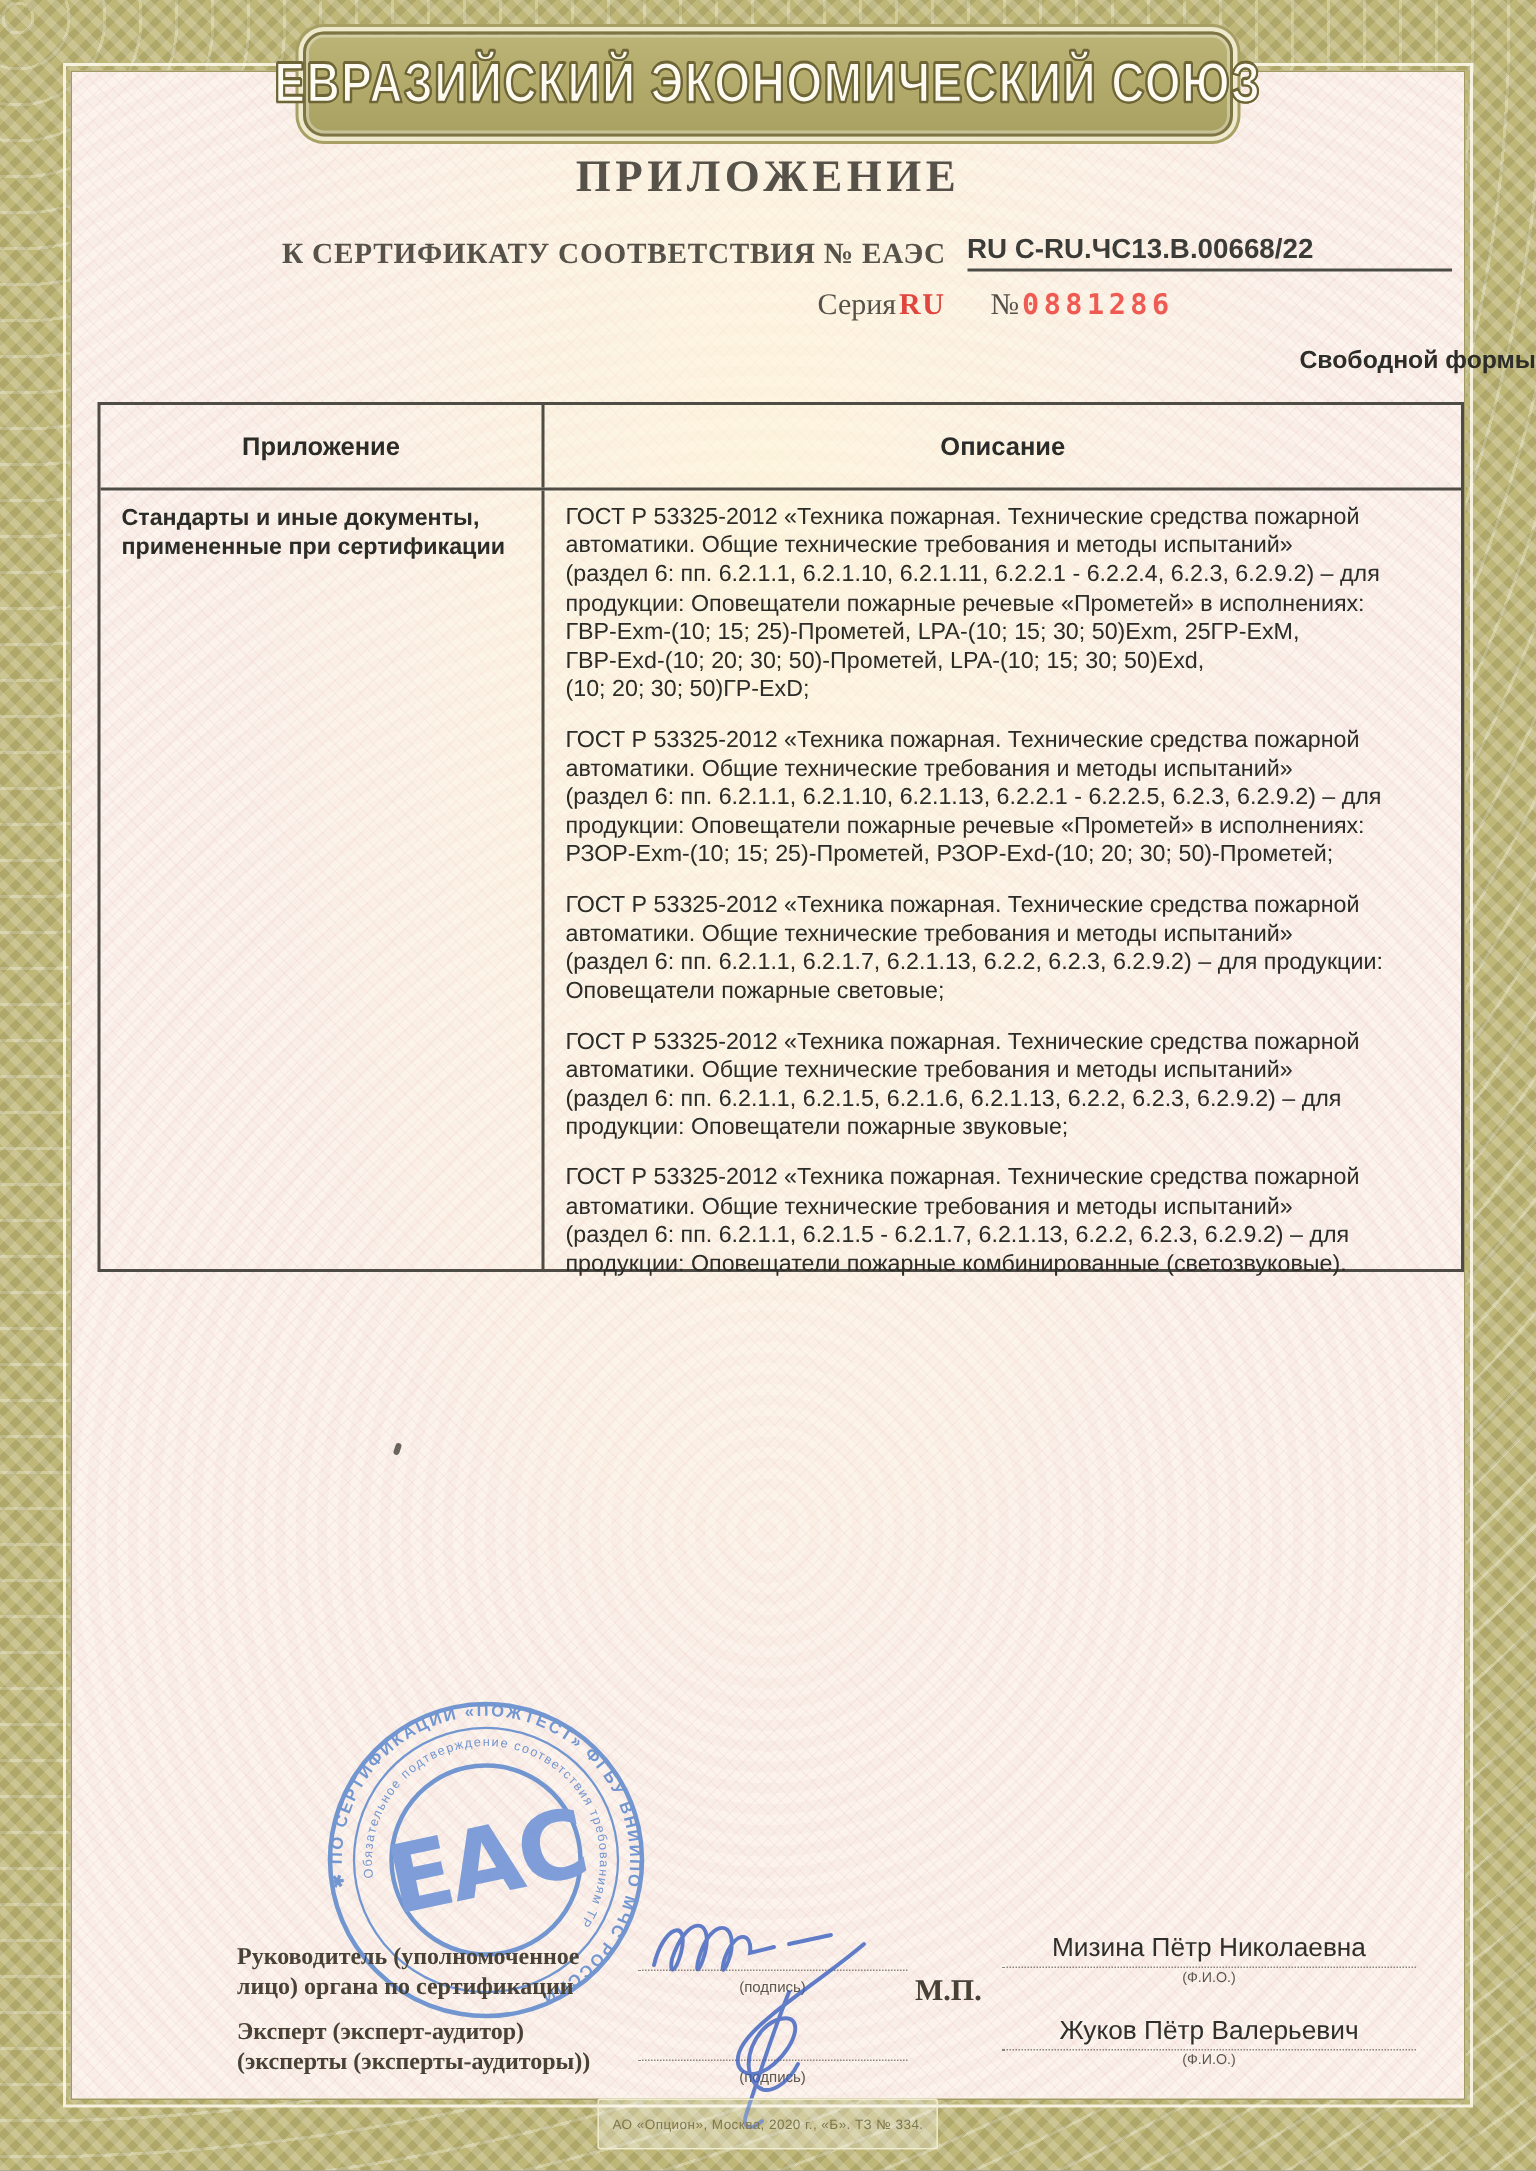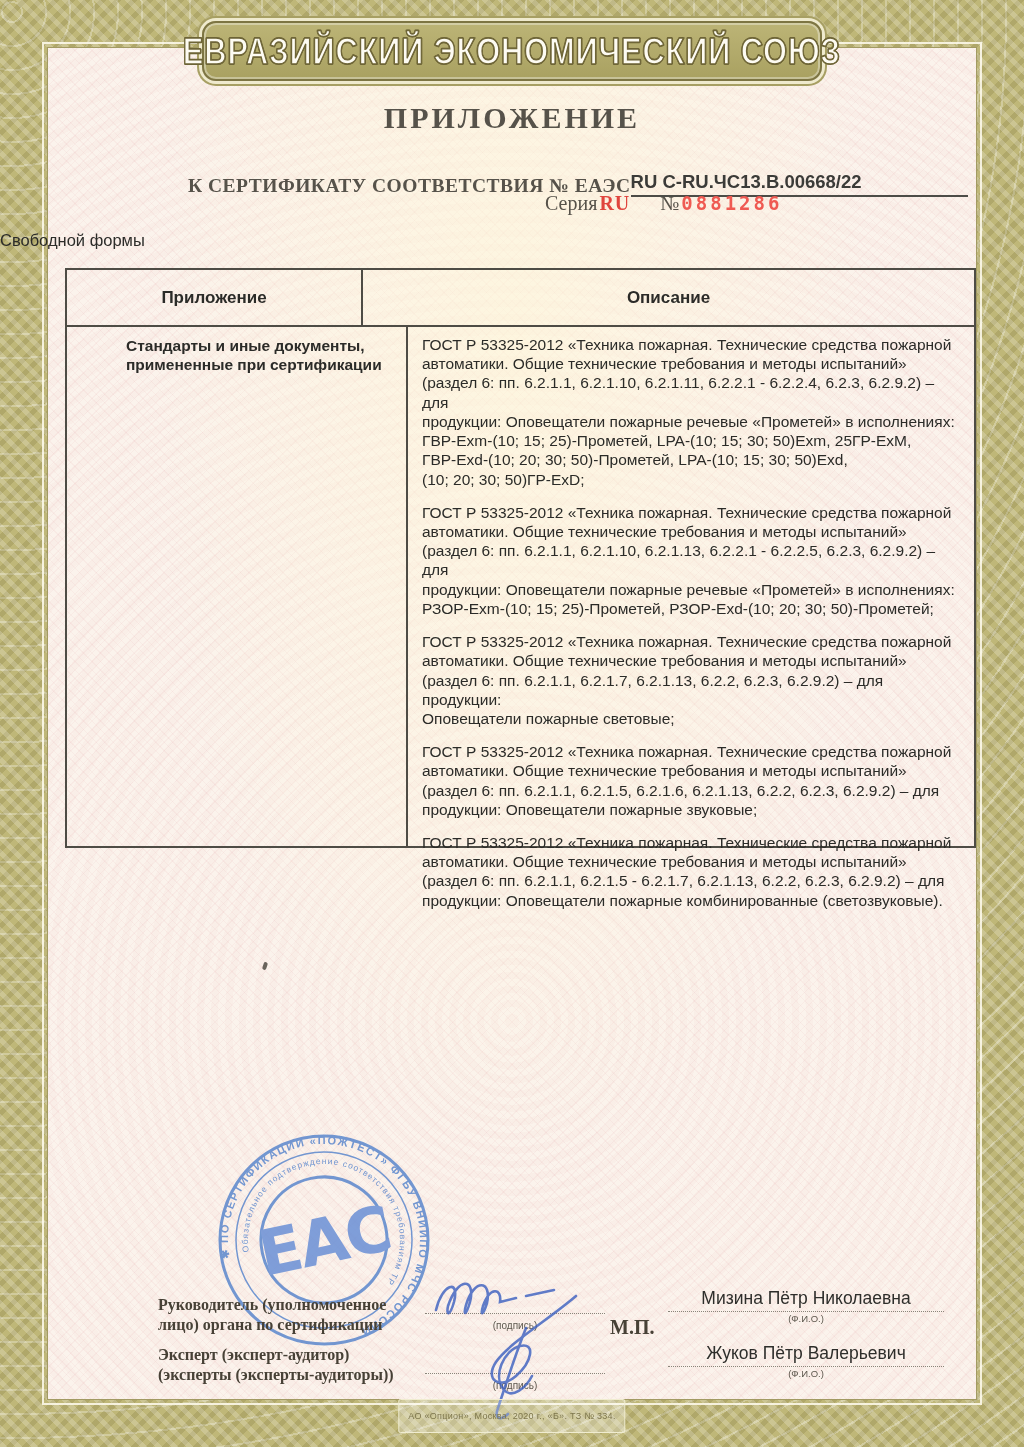--- a/index.html
+++ b/index.html
@@ -21,77 +21,77 @@
     background-image:
       radial-gradient(ellipse at 50% 22%, rgba(255,247,216,.65), rgba(255,247,216,0) 55%),
       repeating-radial-gradient(circle at 50% 72%, rgba(214,130,130,.045) 0 7px, transparent 7px 14px),
       repeating-linear-gradient(45deg, rgba(214,120,130,.065) 0 1px, transparent 1px 6px),
       repeating-linear-gradient(-45deg, rgba(214,120,130,.065) 0 1px, transparent 1px 6px);
   }
   .layer { position:absolute; inset:0; }
 
   
   .banner {
-    position:absolute; left:202px; top:21px; width:620px; height:60px;
+    position:absolute; left:202px; top:21px; width:620px; height:70px;
     background:linear-gradient(#bcb476,#a9a161);
     border:2px solid #7d7543; border-radius:14px;
     box-shadow:0 0 0 3px #efeacd, 0 0 0 5px #a79f63, inset 0 0 0 2px rgba(255,255,255,.35);
     display:flex; align-items:center; justify-content:center;
   }
   .banner-text {
     font-weight:bold; font-size:35px; letter-spacing:1px; white-space:nowrap;
     color:#fdfbf2; -webkit-text-stroke:1.4px #6e6537;
     text-shadow:0 1px 0 #6e6537, 0 -1px 0 #6e6537, 1px 0 0 #6e6537, -1px 0 0 #6e6537;
     transform:scale(.88,1.08); transform-origin:center;
   }
 
   
   .doc-title {
     position:absolute; top:101px; left:0; width:100%; text-align:center;
     font-family:"Liberation Serif", serif; font-weight:bold; font-size:30px;
     letter-spacing:3px; color:#56524a;
   }
   .cert-line {
-    position:absolute; top:171px; left:188px; right:56px;
-    display:flex; align-items:flex-end; 
+    position:absolute; top:155px; left:188px; right:56px;
+    display:flex; align-items:flex-end; gap:14px;
   }
   .cert-label {
     font-family:"Liberation Serif", serif; font-weight:bold; font-size:19.5px;
     letter-spacing:.5px; color:#56524a; white-space:nowrap;
   }
   .cert-number {
     flex:1; text-align:left; font-weight:bold; font-size:18.5px; color:#3b3b38;
     border-bottom:2px solid #4c4c47; padding-bottom:2px; white-space:nowrap;
   }
   .series-line {
     position:absolute; top:192px; left:545px; display:flex; align-items:baseline; gap:2px;
     font-family:"Liberation Serif", serif; font-size:20px; color:#56524a;
   }
   .series-value { color:var(--accent-red,#e0453e); font-weight:bold; letter-spacing:1px; }
   .number-sign { margin-left:28px; }
   .serial-number {
     font-family:"DejaVu Sans Mono", monospace; font-weight:bold; font-size:19px;
     letter-spacing:3px; color:#ef5a52;
   }
   .form-type {
-    position:absolute; top:231px; left:0; width:100%; text-align:left;
-    font-weight:normal; font-size:16.5px; color:#2c2c29;
+    position:absolute; top:231px; left:0; width:100%; text-align:right;
+    font-weight:bold; font-size:16.5px; color:#2c2c29;
   }
 
   
   .table {
     position:absolute; left:65px; top:268px; width:911px; height:580px;
     border:2px solid #4e4c45; display:flex; flex-direction:column; color:#2b2b28;
   }
   .t-header { display:flex; border-bottom:2px solid #4e4c45; height:57px; flex:none; }
   .t-header > div { display:flex; align-items:center; justify-content:center;
     font-weight:bold; font-size:17px; }
   .t-col1 { width:294px; flex:none; }
   .t-col2 { flex:1; border-left:2px solid #4e4c45; }
-  .t-body { flex:1; display:flex; min-height:0;padding-left:45px; }
+  .t-body { flex:1; display:flex; min-height:0; }
   .row-label {
     padding:9px 14px; font-weight:bold; font-size:15.5px; line-height:1.25;
     white-space:pre-line;
   }
   .desc { padding:8px 10px 0 14px; }
   .para { font-size:15.5px; line-height:1.24; margin-bottom:14px; white-space:pre-line; }
 
   
   .speck { position:absolute; left:263px; top:962px; width:4px; height:8px;
     background:#45413а; background:#45413a; border-radius:2px; transform:rotate(18deg); opacity:.8; }

